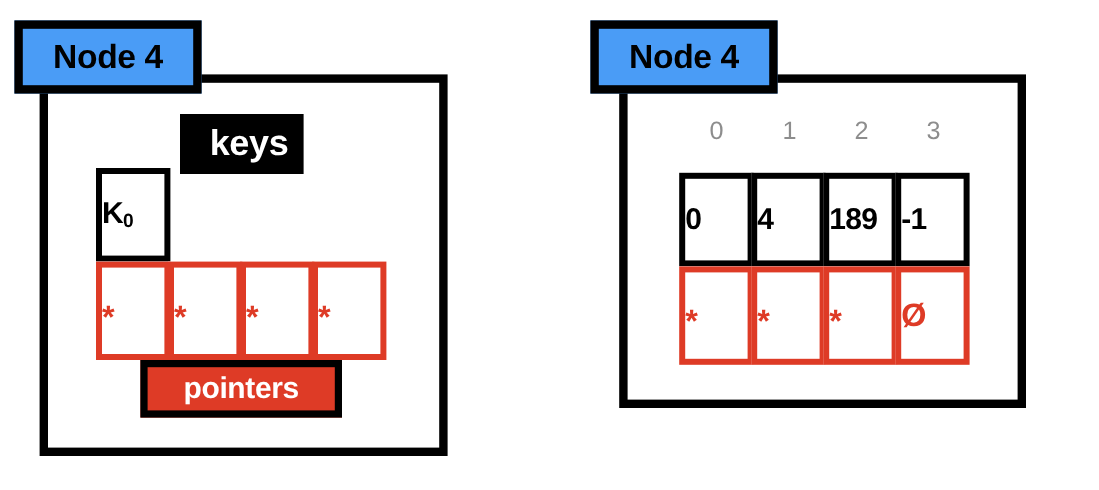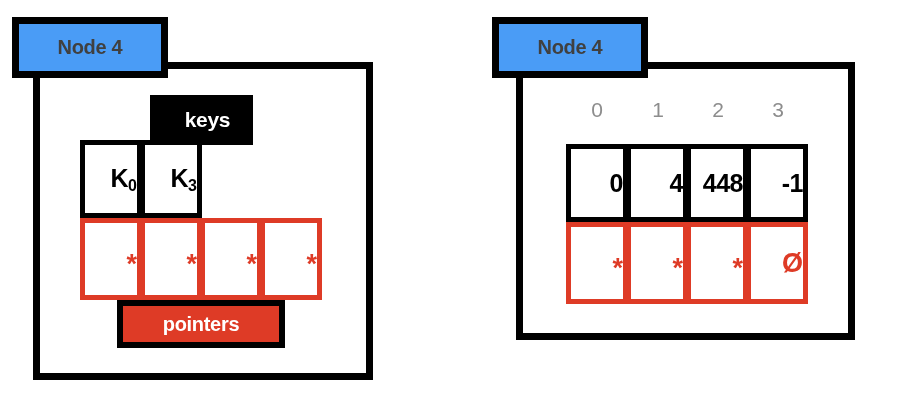--- a/index.html
+++ b/index.html
@@ -30,40 +30,40 @@
   }
 
   .node-badge {
     position: absolute;
     box-sizing: border-box;
     background: #4a9cf6;
     border: 7px solid #000000;
     display: flex;
     align-items: center;
     justify-content: center;
-    color: #404040;
-    font-weight: 700;
-    font-size: 20px;
+    color: #000000;
+    font-weight: 700;
+    font-size: 28px;
     letter-spacing: -0.3px;
     z-index: 5;
   }
 
   
   .row {
     position: absolute;
     display: flex;
     z-index: 2;
   }
 
   .cell {
     box-sizing: border-box;
     background: #ffffff;
     display: flex;
     align-items: center;
-    justify-content: flex-end;
+    justify-content: flex-start;
     font-weight: 700;
   }
 
   .row-keys .cell {
     border: 5px solid #000000;
     color: #000000;
     font-size: 25px;
     letter-spacing: -0.5px;
   }
 
@@ -108,29 +108,29 @@
     display: flex;
     align-items: center;
     justify-content: center;
     color: #ffffff;
     font-weight: 700;
     z-index: 6;
   }
 
   .chip-keys {
     background: #000000;
-    font-size: 21px;
+    font-size: 30px;
     letter-spacing: -0.3px;
     padding-left: 12px;
   }
 
   .chip-pointers {
     background: #DE3B26;
     border: 6px solid #000000;
-    font-size: 20px;
+    font-size: 25px;
     letter-spacing: -0.3px;
   }
 
   
   .index-row {
     position: absolute;
     display: flex;
     z-index: 2;
   }
 
@@ -151,25 +151,20 @@
   <div class="node-frame" style="left:33px; top:62px; width:340px; height:318px;"></div>
 
   <div class="node-badge" style="left:12px; top:17px; width:156px; height:61px;">
     <span>Node 4</span>
   </div>
 
   <div class="row row-keys" style="left:80px; top:140px;">
     <div class="cell" style="width:62px;height:78px;">
       <span>
         <span>K</span><span class="sub">0</span>
-      </span>
-    </div>
-    <div class="cell" style="width:62px;height:78px;">
-      <span>
-        <span>K</span><span class="sub">3</span>
       </span>
     </div>
   </div>
 
   <div class="row row-ptrs" style="left:80px; top:218px;">
     <div class="cell" style="width:62px;height:82px;">
       <span class="ptr-star">*</span>
     </div>
     <div class="cell" style="width:62px;height:82px;">
       <span class="ptr-star">*</span>
@@ -208,21 +203,21 @@
   </div>
 
   <div class="row row-keys" style="left:566px; top:144px;">
     <div class="cell" style="width:62px;height:78px;">
       <span>0</span>
     </div>
     <div class="cell" style="width:62px;height:78px;">
       <span>4</span>
     </div>
     <div class="cell" style="width:62px;height:78px;">
-      <span>448</span>
+      <span>189</span>
     </div>
     <div class="cell" style="width:62px;height:78px;">
       <span>-1</span>
     </div>
   </div>
 
   <div class="row row-ptrs" style="left:566px; top:222px;">
     <div class="cell" style="width:62px;height:82px;">
       <span class="ptr-star">*</span>
     </div>

